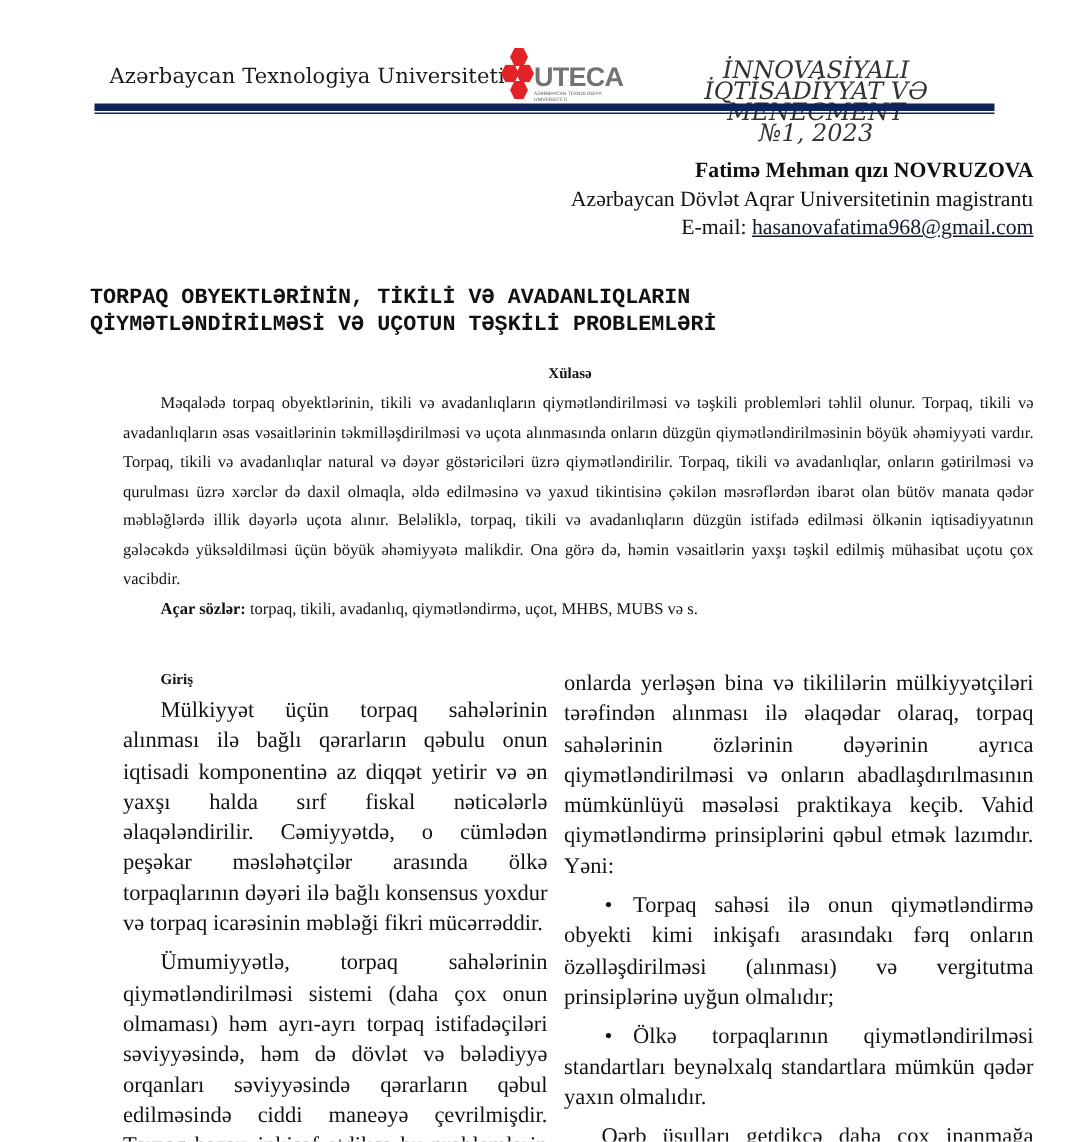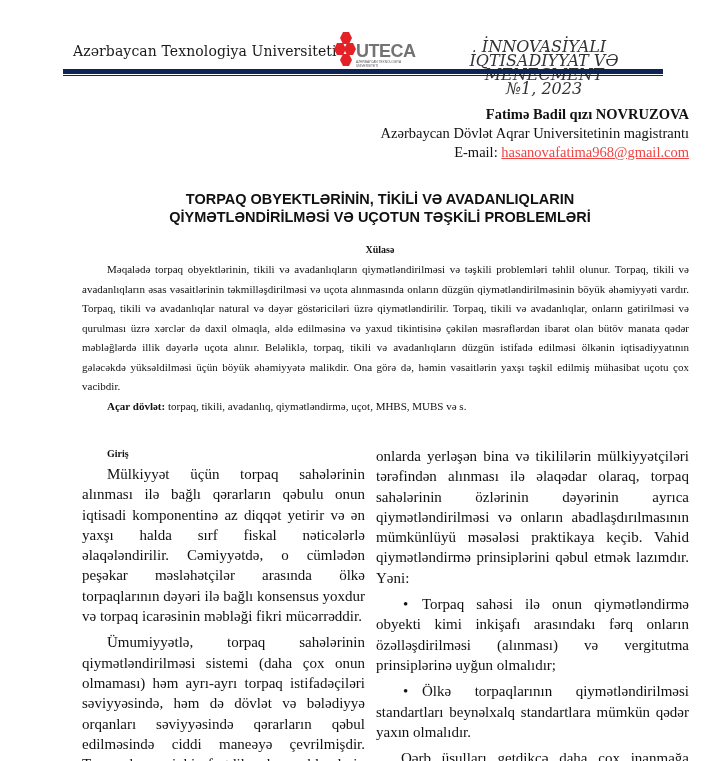--- a/index.html
+++ b/index.html
@@ -14,24 +14,24 @@
   .logo .sub { position: absolute; left: 22px; top: 29px; font-family: "Liberation Sans", sans-serif; font-size: 3.2px; line-height: 3.6px; color: #555; width: 60px; text-transform: uppercase; }
   .hdr-right { position: absolute; left: 420px; top: 40px; width: 248px; text-align: center; font-family: "DejaVu Serif", serif; font-style: italic; font-size: 16px; color: #333; line-height: 14px; }
   .rule-thick { position: absolute; left: 63px; top: 69px; width: 600px; height: 5px; background: #0f2456; }
   .rule-thin { position: absolute; left: 63px; top: 75px; width: 600px; height: 1.2px; background: #0f2456; }
 
   
   .authors { position: absolute; right: 37px; top: 89px; text-align: right; font-family: "Liberation Serif", serif; font-size: 14.5px; line-height: 19px; }
   .authors .a1 { font-weight: bold; }
   .authors .a2 { font-weight: bold; margin-top: 16px; }
   .authors .aff { font-weight: normal; }
-  .authors a { color: #ef4444; text-decoration: underline; }
+  .authors a { color: #0f172a; text-decoration: underline; }
 
   
-  .title { position: absolute; left: 60px; top: 190px; width: 640px; text-align: center; font-family: Liberation Sans, sans-serif; font-weight: bold; font-size: 14.5px; line-height: 18px; }
+  .title { position: absolute; left: 60px; top: 190px; width: 640px; font-family: Liberation Mono, monospace; font-weight: bold; font-size: 14.5px; line-height: 18px; }
   .abs-head { position: absolute; left: 60px; top: 244px; width: 640px; text-align: center; font-family: "Liberation Serif", serif; font-weight: bold; font-size: 10px; }
 
   
   .abstract { position: absolute; left: 82px; top: 260px; width: 607px; font-family: "Liberation Serif", serif; font-size: 11px; line-height: 19.5px; text-align: justify; }
   .abstract p { margin: 0; text-indent: 25px; }
   .kw { margin: 0; text-indent: 25px; }
   .kw b { font-weight: bold; }
 
   
   .col { position: absolute; top: 444px; font-family: "Liberation Serif", serif; font-size: 15px; line-height: 20.3px; text-align: justify; }
@@ -63,35 +63,35 @@
 
   <div class="hdr-right">
     <div>İNNOVASİYALI İQTİSADİYYAT VƏ MENECMENT</div>
     <div>№1, 2023</div>
   </div>
 
   <div class="rule-thick"></div>
   <div class="rule-thin"></div>
 
   <div class="authors">
-    <div class="a2">Fatimə Badil qızı NOVRUZOVA</div>
+    <div class="a2">Fatimə Mehman qızı NOVRUZOVA</div>
     <div class="aff">Azərbaycan Dövlət Aqrar Universitetinin magistrantı</div>
     <div class="aff"><span>E-mail: </span><a>hasanovafatima968@gmail.com</a></div>
   </div>
 
   <div class="title">
     <div>TORPAQ OBYEKTLƏRİNİN, TİKİLİ VƏ AVADANLIQLARIN</div>
     <div>QİYMƏTLƏNDİRİLMƏSİ VƏ UÇOTUN TƏŞKİLİ PROBLEMLƏRİ</div>
   </div>
 
   <div class="abs-head">Xülasə</div>
 
   <div class="abstract">
     <p>Məqalədə torpaq obyektlərinin, tikili və avadanlıqların qiymətləndirilməsi və təşkili problemləri təhlil olunur. Torpaq, tikili və avadanlıqların əsas vəsaitlərinin təkmilləşdirilməsi və uçota alınmasında onların düzgün qiymətləndirilməsinin böyük əhəmiyyəti vardır. Torpaq, tikili və avadanlıqlar natural və dəyər göstəriciləri üzrə qiymətləndirilir. Torpaq, tikili və avadanlıqlar, onların gətirilməsi və qurulması üzrə xərclər də daxil  olmaqla, əldə edilməsinə və yaxud tikintisinə çəkilən məsrəflərdən ibarət olan bütöv manata qədər məbləğlərdə illik  dəyərlə uçota alınır. Beləliklə, torpaq, tikili və avadanlıqların düzgün istifadə edilməsi  ölkənin iqtisadiyyatının gələcəkdə yüksəldilməsi üçün böyük əhəmiyyətə malikdir. Ona görə də, həmin vəsaitlərin yaxşı təşkil edilmiş mühasibat uçotu çox vacibdir.</p>
-    <p class="kw"><b>Açar dövlət:</b><span> torpaq, tikili, avadanlıq, qiymətləndirmə, uçot, MHBS, MUBS və s.</span></p>
+    <p class="kw"><b>Açar sözlər:</b><span> torpaq, tikili, avadanlıq, qiymətləndirmə, uçot, MHBS, MUBS və s.</span></p>
   </div>
 
   <div class="col col-left">
     <h3>Giriş</h3>
     <p>Mülkiyyət üçün torpaq sahələrinin alınması ilə bağlı qərarların qəbulu onun iqtisadi komponentinə az diqqət yetirir və ən yaxşı halda sırf fiskal nəticələrlə əlaqələndirilir. Cəmiyyətdə, o cümlədən peşəkar məsləhətçilər arasında ölkə torpaqlarının dəyəri ilə bağlı konsensus yoxdur və torpaq icarəsinin məbləği fikri mücərrəddir.</p>
     <p class="gap">Ümumiyyətlə, torpaq sahələrinin qiymətləndirilməsi sistemi (daha çox onun olmaması) həm ayrı-ayrı torpaq istifadəçiləri səviyyəsində, həm də dövlət və bələdiyyə orqanları səviyyəsində qərarların qəbul edilməsində ciddi maneəyə çevrilmişdir. Torpaq bazarı inkişaf etdikcə bu problemlərin avtomatik həll olunacağını gözləmək özünü aldatmaqdır. Ölkənin yeni torpaq sahiblərinə ayırdığı əmlakın ölçüsü ilə bağlı konsensus əldə edilmədən torpaq mülkiyyəti orqanlarının özü qanuni olmayacaq</p>
   </div>
 
   <div class="col col-right">
     <p style="text-indent:0">onlarda yerləşən bina və tikililərin mülkiyyətçiləri tərəfindən alınması ilə əlaqədar olaraq, torpaq sahələrinin özlərinin dəyərinin ayrıca qiymətləndirilməsi və onların abadlaşdırılmasının mümkünlüyü məsələsi praktikaya keçib. Vahid qiymətləndirmə prinsiplərini qəbul etmək lazımdır.   Yəni:</p>

